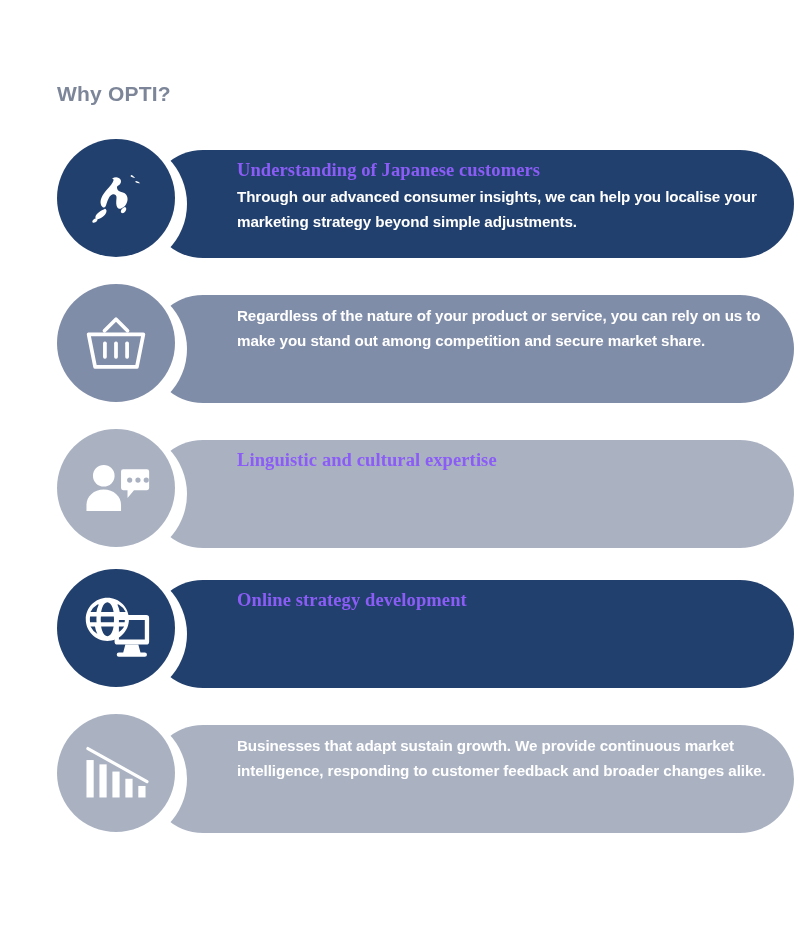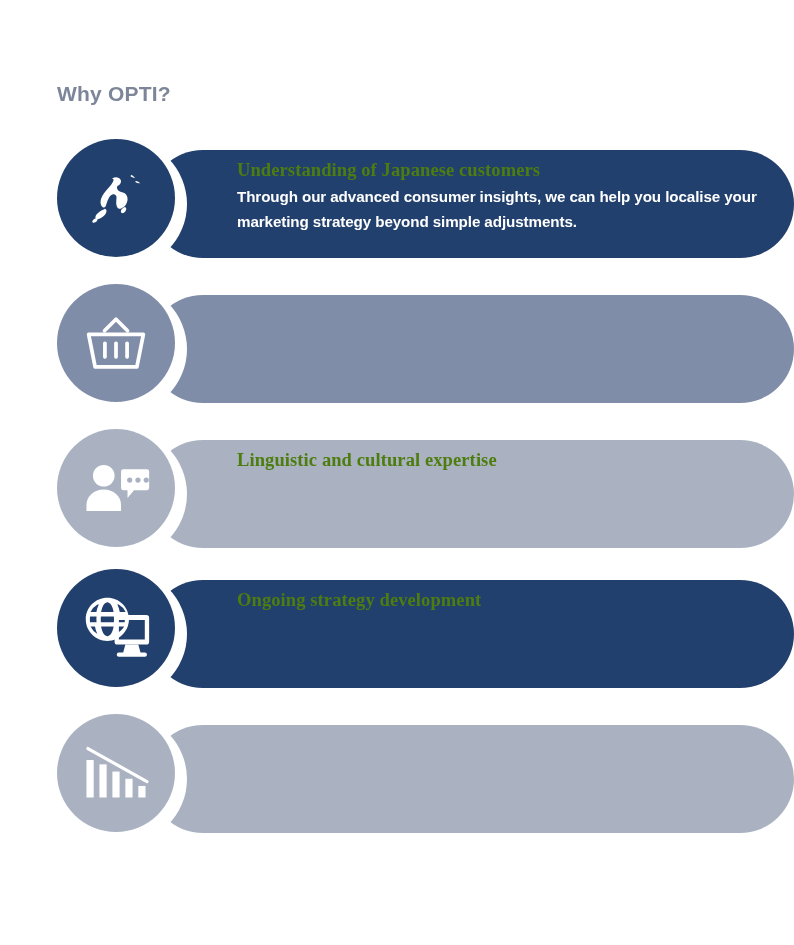--- a/index.html
+++ b/index.html
@@ -90,21 +90,21 @@
     position: absolute;
     left: 180px;
     top: 20px;
     width: 540px;
   }
 
   .card-heading {
     font-family: "Liberation Serif", serif;
     font-weight: bold;
     font-size: 18.5px;
-    color: #4d7c0f;
+    color: #8b5cf6;
     margin: 0 0 3px 0;
     letter-spacing: 0.1px;
     line-height: 1.25;
   }
 
   .card-body {
     font-family: "Liberation Sans", sans-serif;
     font-size: 15.2px;
     color: #ffffff;
     line-height: 1.62;
@@ -151,20 +151,21 @@
       <path d="M12 38 L88 38 L79 83 L21 83 Z"></path>
     </g>
     <g fill="#ffffff">
       <rect x="32" y="48" width="5.2" height="24" rx="2.4"></rect>
       <rect x="47.4" y="48" width="5.2" height="24" rx="2.4"></rect>
       <rect x="62.8" y="48" width="5.2" height="24" rx="2.4"></rect>
     </g>
   </svg>
         </div>
         <div class="card-text">
+          <div class="card-body">Regardless of the nature of your product or service, you can rely on us to make you stand out among competition and secure market share.</div>
         </div>
       </div>
       <div class="card" style="top: 429px;">
         <div class="card-bar" style="background: rgb(170, 178, 194);"></div>
         <div class="card-ring"></div>
         <div class="card-circle" style="background: rgb(170, 178, 194);">
           <svg viewBox="0 0 100 100" xmlns="http://www.w3.org/2000/svg" class="card-icon">
     <g fill="#ffffff">
       <circle cx="33" cy="33" r="15"></circle>
       <path d="M33 52c13.5 0 24 9.2 24 21.5V82H9v-8.5C9 61.2 19.5 52 33 52z"></path>
@@ -187,36 +188,37 @@
         <div class="card-circle" style="background: rgb(34, 64, 110);">
           <svg viewBox="0 0 100 100" xmlns="http://www.w3.org/2000/svg" class="card-icon">
     <g fill="#ffffff">
       <path d="M38 8c16.6 0 30 13.4 30 30S54.6 68 38 68 8 54.6 8 38 21.4 8 38 8zm0 6.2c-2.8 0-5.6 3-7.3 7.9-.6 1.7-1 3.6-1.4 5.6h17.4c-.4-2-.8-3.9-1.4-5.6-1.7-4.9-4.5-7.9-7.3-7.9zm-13.8 3.1a23.9 23.9 0 0 0-9.6 10.4h8.2c.6-3.3 1.5-6.4 2.7-9 .2-.5.4-.9.7-1.4zm27.6 0c.3.5.5.9.7 1.4 1.2 2.6 2.1 5.7 2.7 9h8.2a23.9 23.9 0 0 0-9.6-10.4zM14 34c-.2 1.3-.3 2.6-.3 4s.1 2.7.3 4h9c-.1-1.3-.2-2.6-.2-4s.1-2.7.2-4H14zm15 0c-.1 1.3-.2 2.6-.2 4s.1 2.7.2 4h18c.1-1.3.2-2.6.2-4s-.1-2.7-.2-4H29zm24 0c.1 1.3.2 2.6.2 4s-.1 2.7-.2 4h9c.2-1.3.3-2.6.3-4s-.1-2.7-.3-4h-9zM14.6 48a23.9 23.9 0 0 0 9.6 10.4c-.3-.5-.5-.9-.7-1.4-1.2-2.6-2.1-5.7-2.7-9h-6.2zm14.7 0c.4 2 .8 3.9 1.4 5.6 1.7 4.9 4.5 7.9 7.3 7.9s5.6-3 7.3-7.9c.6-1.7 1-3.6 1.4-5.6H29.3zm22.5 0c-.6 3.3-1.5 6.4-2.7 9-.2.5-.4.9-.7 1.4A23.9 23.9 0 0 0 61.4 48h-9.6z"></path>
       <path d="M52 32h40a4 4 0 0 1 4 4v33a4 4 0 0 1-4 4H52a4 4 0 0 1-4-4V36a4 4 0 0 1 4-4zm2 7v27h36V39H54z"></path>
       <path d="M63 73h18l3 11h6a3 3 0 0 1 0 6H54a3 3 0 0 1 0-6h6l3-11z"></path>
     </g>
   </svg>
         </div>
         <div class="card-text">
-          <div class="card-heading">Ongoing strategy development</div>
+          <div class="card-heading">Online strategy development</div>
         </div>
       </div>
       <div class="card" style="top: 714px;">
         <div class="card-bar" style="background: rgb(170, 178, 194);"></div>
         <div class="card-ring"></div>
         <div class="card-circle" style="background: rgb(170, 178, 194);">
           <svg viewBox="0 0 100 100" xmlns="http://www.w3.org/2000/svg" class="card-icon">
     <g fill="#ffffff">
       <rect x="9" y="32" width="10" height="52"></rect>
       <rect x="27" y="38" width="10" height="46"></rect>
       <rect x="45" y="48" width="10" height="36"></rect>
       <rect x="63" y="58" width="10" height="26"></rect>
       <rect x="81" y="68" width="10" height="16"></rect>
     </g>
     <path d="M11 16 L93 62" fill="none" stroke="#ffffff" stroke-width="4.4" stroke-linecap="round"></path>
   </svg>
         </div>
         <div class="card-text">
+          <div class="card-body">Businesses that adapt sustain growth. We provide continuous market intelligence, responding to customer feedback and broader changes alike.</div>
         </div>
       </div>
     </div>
 
 </div>
 
 </body></html>

